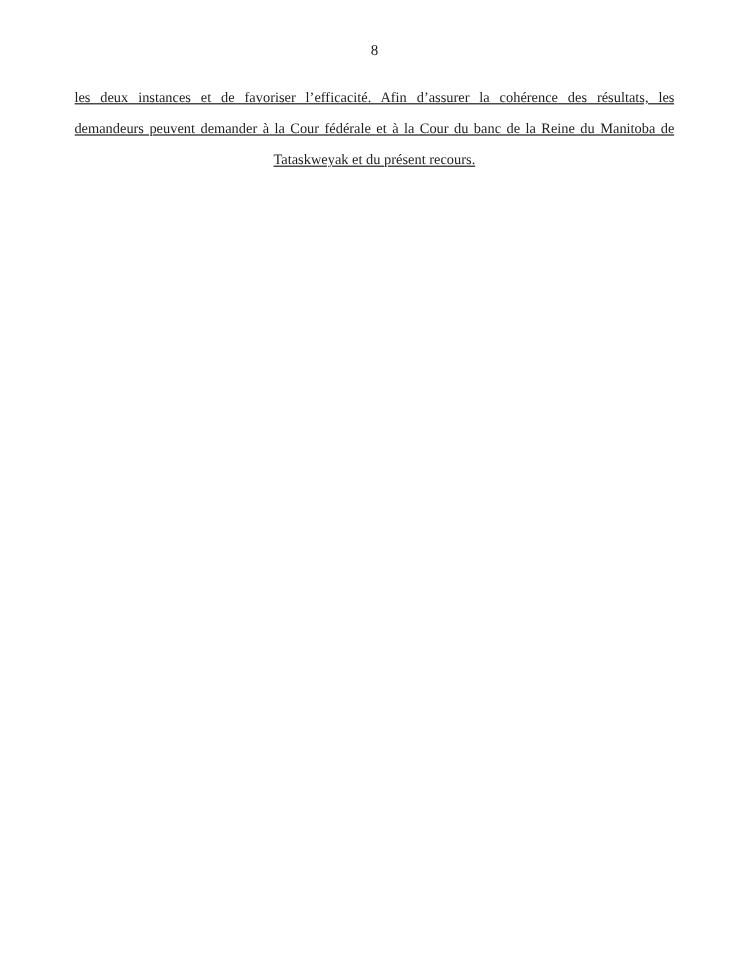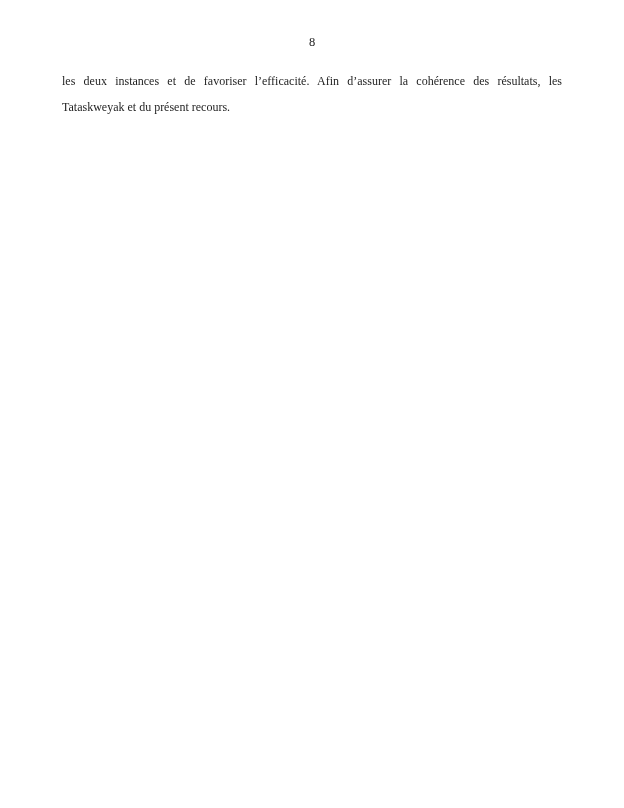--- a/index.html
+++ b/index.html
@@ -29,32 +29,34 @@
     position: absolute;
     top: 68px;
     left: 62px;
     width: 500px;
     font-size: 12px;
     line-height: 26px;
   }
   .paragraph .line {
     height: 26px;
     overflow: hidden;
+    text-decoration: underline;
   }
   .paragraph .line.justified {
     text-align: justify;
     text-align-last: justify;
   }
   .paragraph .line.last {
-    text-align: left;
+    text-align: center;
   }
 </style>
 </head>
 <body>
 
 <div class="page">
   <div class="page-number">8</div>
 
   <div class="paragraph">
     <div class="line justified">les deux instances et de favoriser l’efficacité. Afin d’assurer la cohérence des résultats, les</div>
+    <div class="line justified">demandeurs peuvent demander à la Cour fédérale et à la Cour du banc de la Reine du Manitoba de</div>
     <div class="line last">Tataskweyak et du présent recours.</div>
   </div>
 </div>
 
 </body></html>

